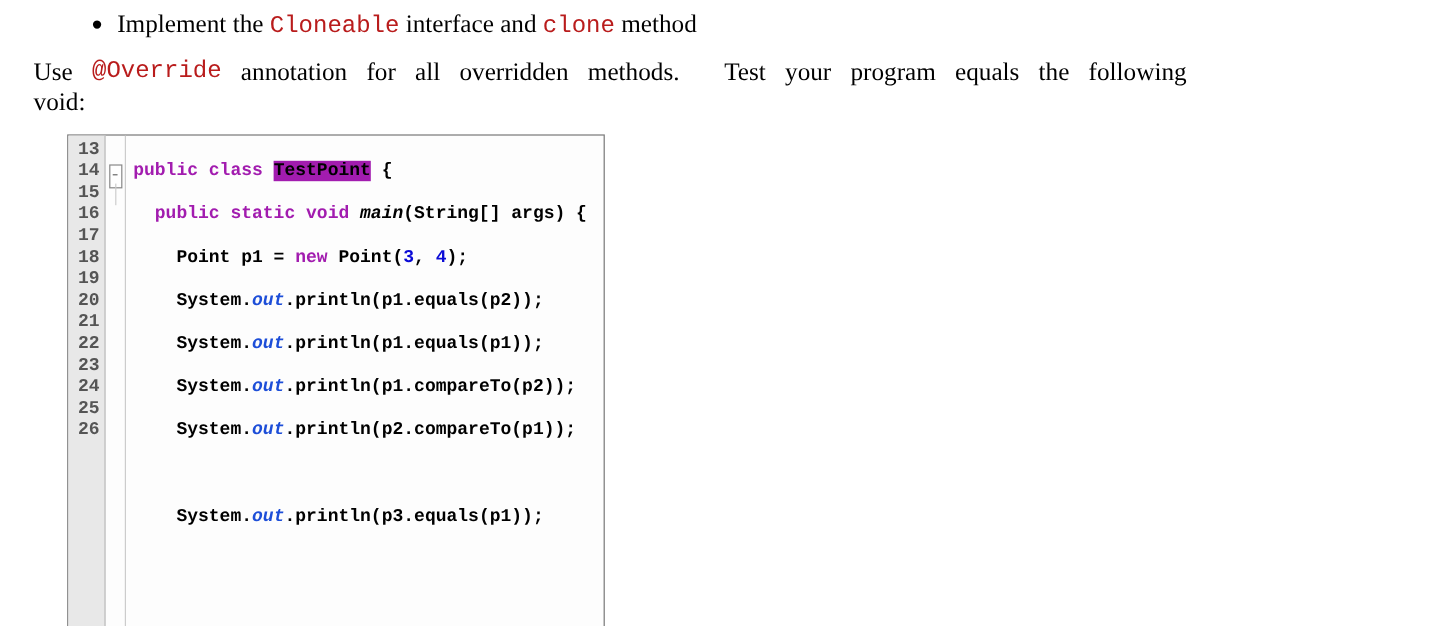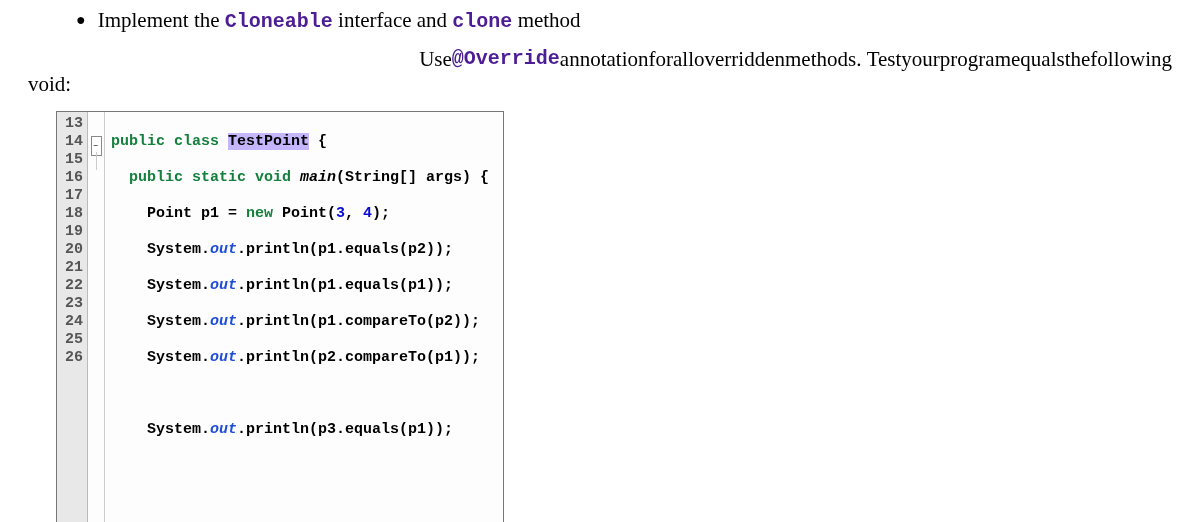--- a/index.html
+++ b/index.html
@@ -24,31 +24,32 @@
     margin-right: 12px;
     line-height: 1;
     position: relative;
     top: -2px;
   }
   .cm {
     font-family: "Times New Roman", serif;
   }
   .code-inline {
     font-family: "Courier New", Courier, monospace;
-    font-weight: bold;
-    color: #4c1d95; 
+    font-weight: normal;
+    color: #b91c1c; 
     font-size: 20px;
   }
   .para {
     margin: 14px 0 4px 0;
     text-align: justify;
   }
   .spread {
     display: flex;
-    justify-content: flex-end;
+    justify-content: flex-start;
+    gap: 16px;
   }
   .spread span { white-space: nowrap; }
   .codebox-wrap {
     margin: 14px 0 14px 28px;
     width: fit-content;
   }
   .codebox {
     border: 1px solid #777;
     background: #fdfdfd;
     display: flex;
@@ -97,22 +98,22 @@
     width: 1px;
     background: #ccc;
     top: 40px;
     bottom: 10px;
   }
   .code-col {
     padding: 3px 14px 3px 6px;
     white-space: pre;
   }
   .code-col div { height: 18px; }
-  .kw { color: #15803d; }        
-  .cls { background: #c4b5fd; }  
+  .kw { color: #a21caf; }        
+  .cls { background: #a21caf; }  
   .id-italic { font-style: italic; }
   .field { color: #1d4ed8; font-style: italic; }  
   .num { color: #0a0ad6; }
 </style>
 </head>
 <body>
 
 <div class="page">
 
   <div class="bullet-row">

